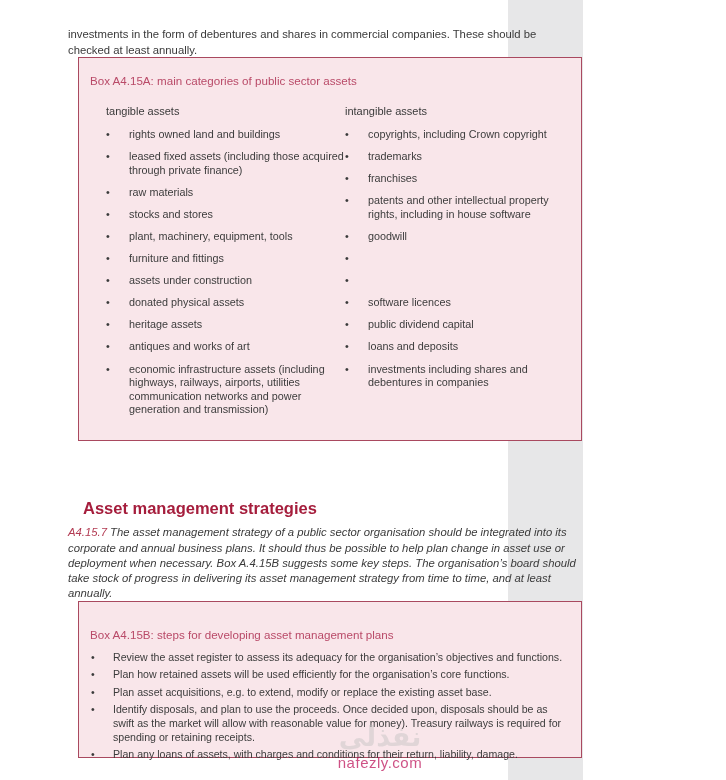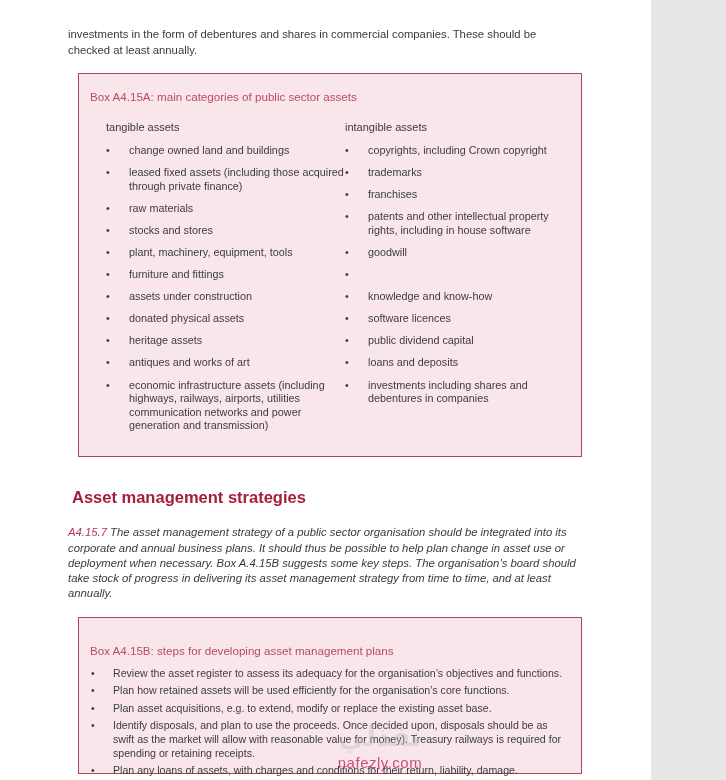--- a/index.html
+++ b/index.html
@@ -1,44 +1,44 @@
 <!DOCTYPE html>
 <html><head>
 <meta charset="utf-8">
 <style>
   html,body{margin:0;padding:0;background:#ffffff;}
   .canvas{
-    position:relative;width:726px;height:780px;background:#ffffff;
+    position:relative;width:583px;height:780px;background:#ffffff;
     font-family:"Liberation Sans","DejaVu Sans",sans-serif;color:#3c3c3c;
     overflow:hidden;
   }
   .gray-strip{position:absolute;top:0;right:0;width:75px;height:780px;background:#e7e7e8;}
 
   .intro{position:absolute;left:68px;top:16px;width:502px;font-size:11.3px;line-height:15.5px;color:#3a3a3a;}
 
   .pink-box{
-    position:absolute;background:#f9e6ea;border:1.6px solid #a9495f;box-sizing:border-box;margin-top:16px;
+    position:absolute;background:#f9e6ea;border:1.6px solid #a9495f;box-sizing:border-box;
   }
   .box-a{left:78px;top:57px;width:504px;height:384px;padding:16px 10px 0 10px;}
   .box-b{left:78px;top:601px;width:504px;height:157px;padding:26px 10px 0 10px;}
 
   .box-title{color:#b94a68;font-size:11.6px;line-height:14px;margin:0 0 0 1px;}
 
   .cols{display:flex;margin-top:17px;}
   .col-left{width:256px;padding-left:17px;box-sizing:border-box;}
   .col-right{width:220px;padding-left:0;box-sizing:border-box;}
   .col-header{font-size:11px;color:#3a3a3a;margin-bottom:11px;}
 
   ul.blist{list-style:none;margin:0;padding:0;}
   ul.blist li{display:flex;font-size:10.8px;line-height:13.6px;margin-bottom:8.5px;}
   ul.blist .marker{width:23px;flex:0 0 23px;color:#3a3a3a;}
   ul.blist .itxt{flex:1;}
 
   .section-heading{
-    position:absolute;left:68px;top:484px;margin:4px;
+    position:absolute;left:68px;top:484px;margin:15px;
     font-size:16.5px;font-weight:bold;color:#a51d3c;letter-spacing:0;
   }
   .para{position:absolute;left:68px;top:514px;width:518px;font-size:11.3px;line-height:15.2px;color:#3a3a3a;font-style:italic;}
   .para-ref{color:#b23a52;}
 
   .box-b .box-title{margin-bottom:9px;}
   ul.blist-b{list-style:none;margin:0;padding:0 2px 0 2px;}
   ul.blist-b li{display:flex;font-size:10.6px;line-height:13.8px;margin-bottom:3.6px;}
   ul.blist-b .marker{width:22px;flex:0 0 22px;color:#3a3a3a;}
   ul.blist-b .itxt{flex:1;}
@@ -61,21 +61,21 @@
 
   <div class="pink-box box-a">
     <p class="box-title">Box A4.15A: main categories of public sector assets</p>
     <div class="cols">
       <div class="col-left">
         <div class="col-header">tangible assets</div>
         <ul class="blist">
 
             <li>
               <span class="marker">•</span>
-              <span class="itxt">change owned land and buildings</span>
+              <span class="itxt">rights owned land and buildings</span>
             </li>
 
             <li>
               <span class="marker">•</span>
               <span class="itxt">leased fixed assets (including those acquired through private finance)</span>
             </li>
 
             <li>
               <span class="marker">•</span>
               <span class="itxt">raw materials</span>
@@ -150,21 +150,20 @@
               <span class="marker">•</span>
               <span class="itxt">goodwill</span>
             </li>
 
             <li>
               <span class="marker">•</span>
             </li>
 
             <li>
               <span class="marker">•</span>
-              <span class="itxt">knowledge and know-how</span>
             </li>
 
             <li>
               <span class="marker">•</span>
               <span class="itxt">software licences</span>
             </li>
 
             <li>
               <span class="marker">•</span>
               <span class="itxt">public dividend capital</span>

